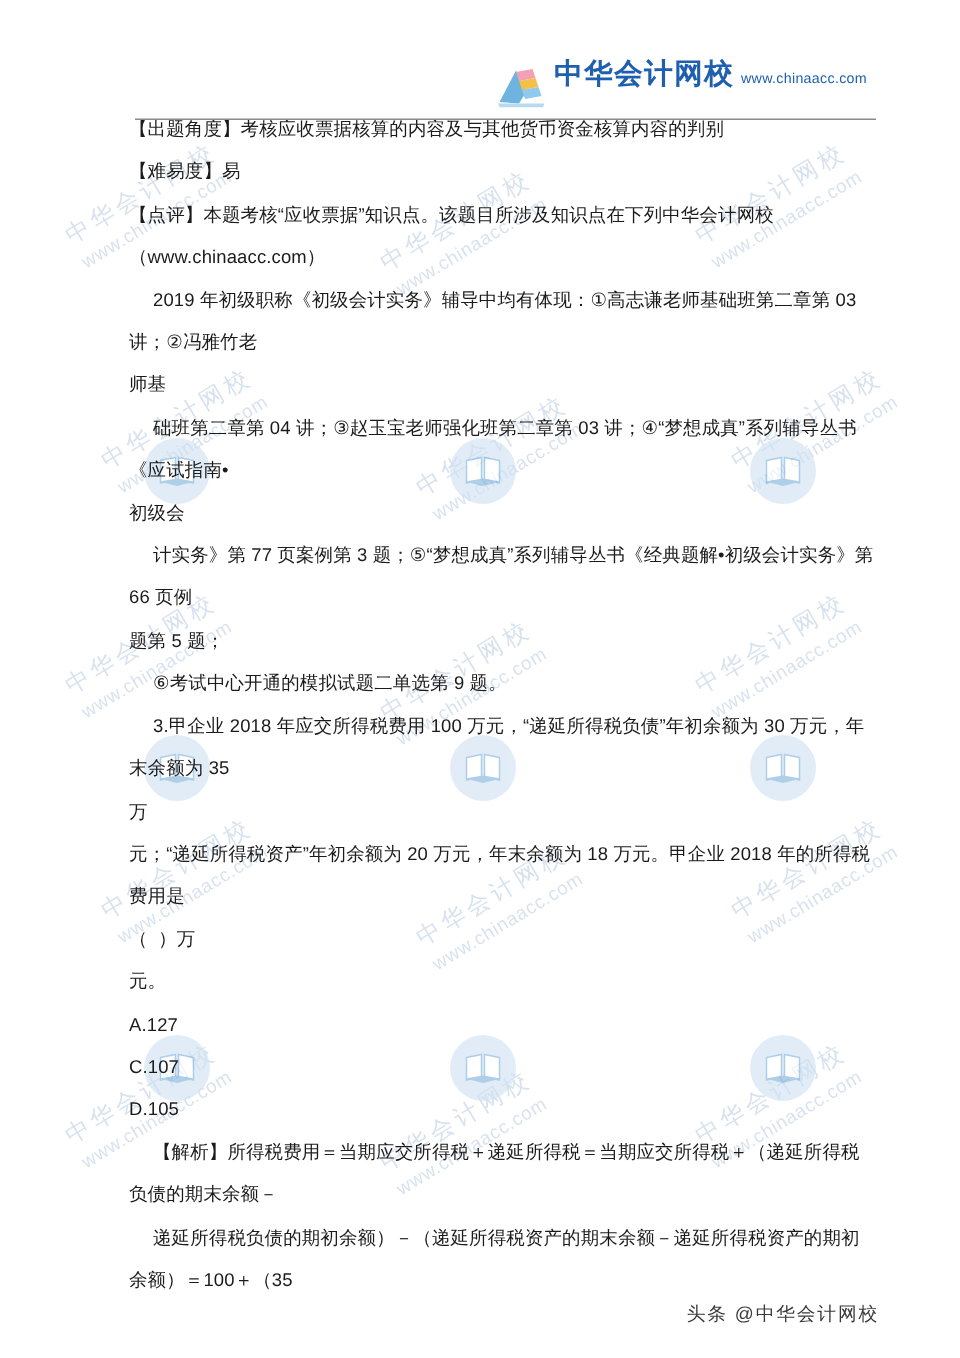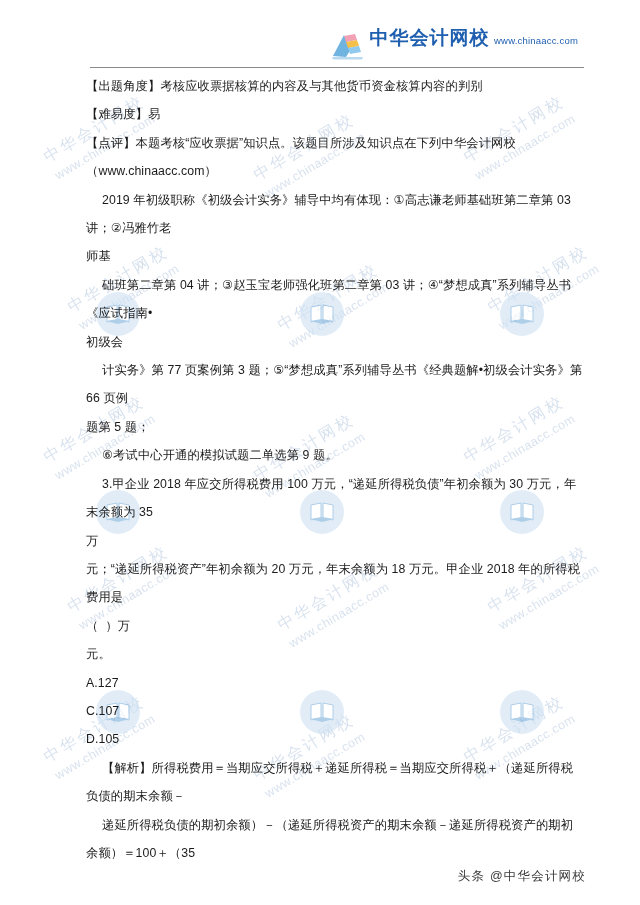--- a/index.html
+++ b/index.html
@@ -52,21 +52,21 @@
     opacity: .62;
     display: flex;
     align-items: center;
     justify-content: center;
   }
   .wm-badge svg { display:block; }
 
   
   #header {
     position: absolute;
-    left: 0; right: 0; top: 0;
+    left: 0; right: 0; top: 12px;
     height: 56px;
     z-index: 3;
   }
   #logo {
     position: absolute;
     right: 62px;
     top: 28px;
     display: flex;
     align-items: flex-start;
   }

